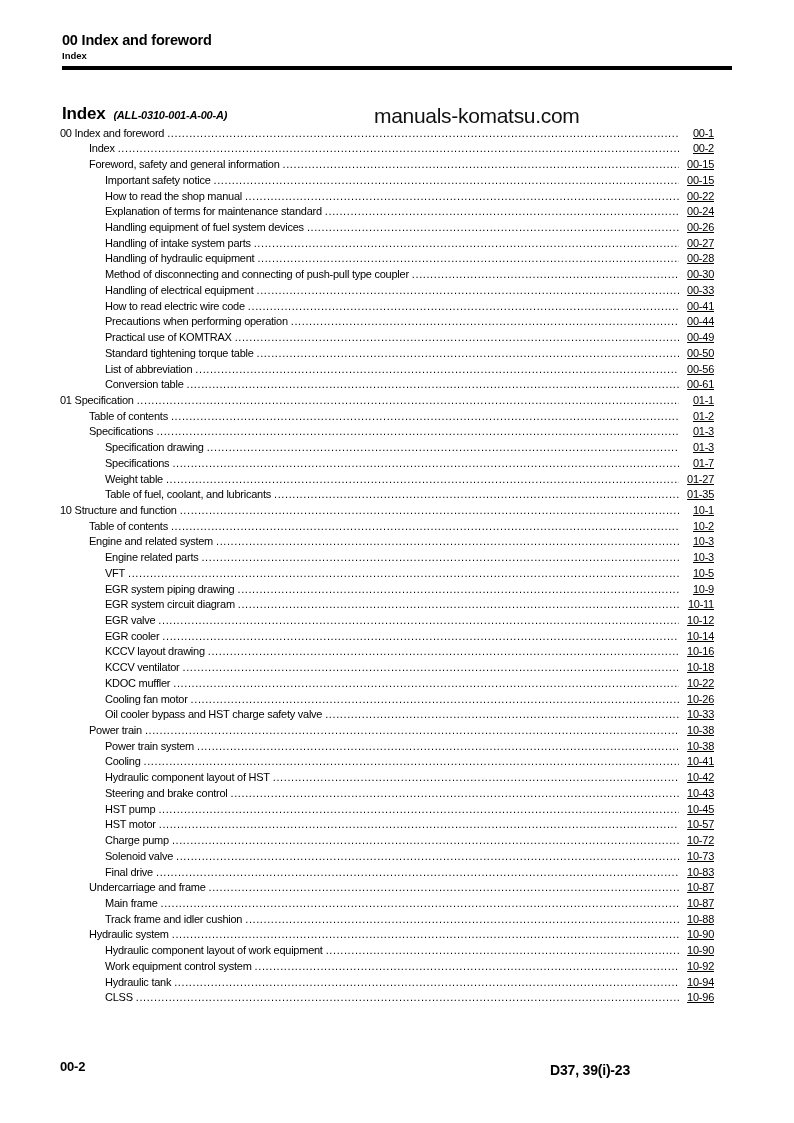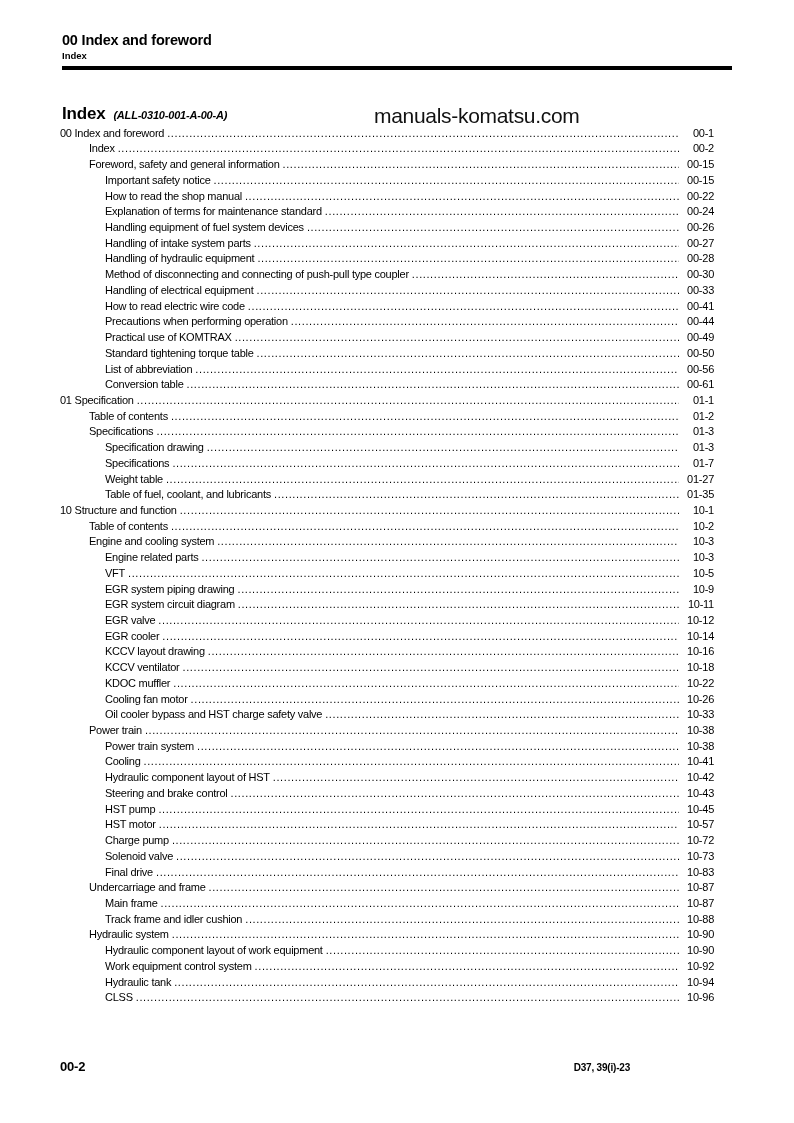--- a/index.html
+++ b/index.html
@@ -120,41 +120,42 @@
   }
   .toc-dots::after {
     content: "........................................................................................................................................................................";
     display: block;
   }
   .toc-page {
     flex: 0 0 auto;
     text-align: right;
     line-height: 13px;
     min-width: 34px;
+    text-decoration: underline;
   }
 
   
   .lvl0 .toc-label { margin-left: 0px; }
   .lvl1 .toc-label { margin-left: 29px; }
   .lvl2 .toc-label { margin-left: 45px; }
 
   
   .footer-page {
     position: absolute;
     left: 60px;
     top: 1059px;
     font-size: 13px;
     font-weight: bold;
     letter-spacing: -0.2px;
   }
   .footer-model {
     position: absolute;
     right: 60px;
     top: 1062px;
-    font-size: 10px;
+    font-size: 14px;
     font-weight: bold;
     letter-spacing: -0.2px;
     white-space: nowrap;
   }
 </style>
 </head>
 <body>
 
 <div class="page">
 
@@ -296,21 +297,21 @@
         <span class="toc-label">10 Structure and function</span>
         <span class="toc-dots"></span>
         <span class="toc-page">10-1</span>
       </div>
       <div class="toc-line lvl1">
         <span class="toc-label">Table of contents</span>
         <span class="toc-dots"></span>
         <span class="toc-page">10-2</span>
       </div>
       <div class="toc-line lvl1">
-        <span class="toc-label">Engine and cooling system</span>
+        <span class="toc-label">Engine and related system</span>
         <span class="toc-dots"></span>
         <span class="toc-page">10-3</span>
       </div>
       <div class="toc-line lvl2">
         <span class="toc-label">Engine related parts</span>
         <span class="toc-dots"></span>
         <span class="toc-page">10-3</span>
       </div>
       <div class="toc-line lvl2">
         <span class="toc-label">VFT</span>

